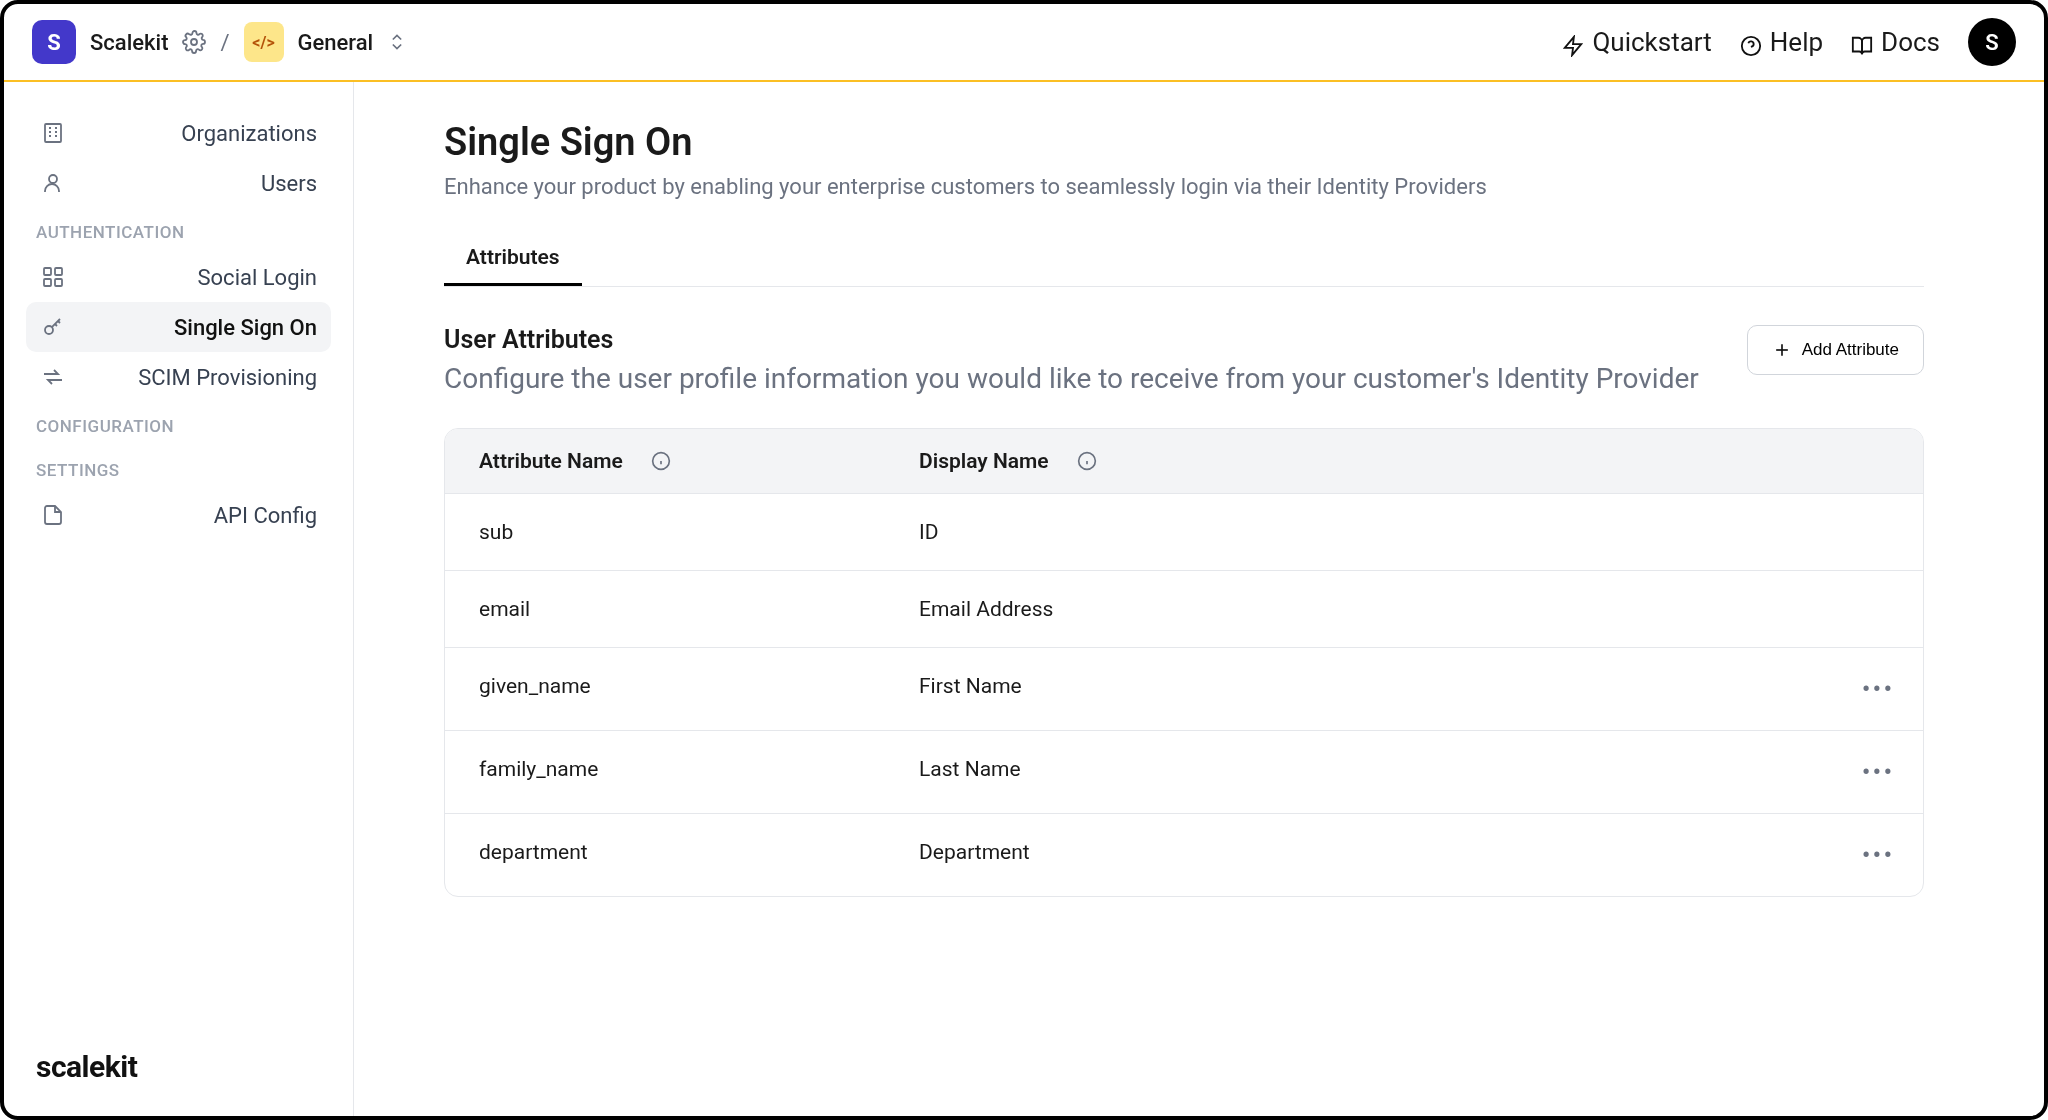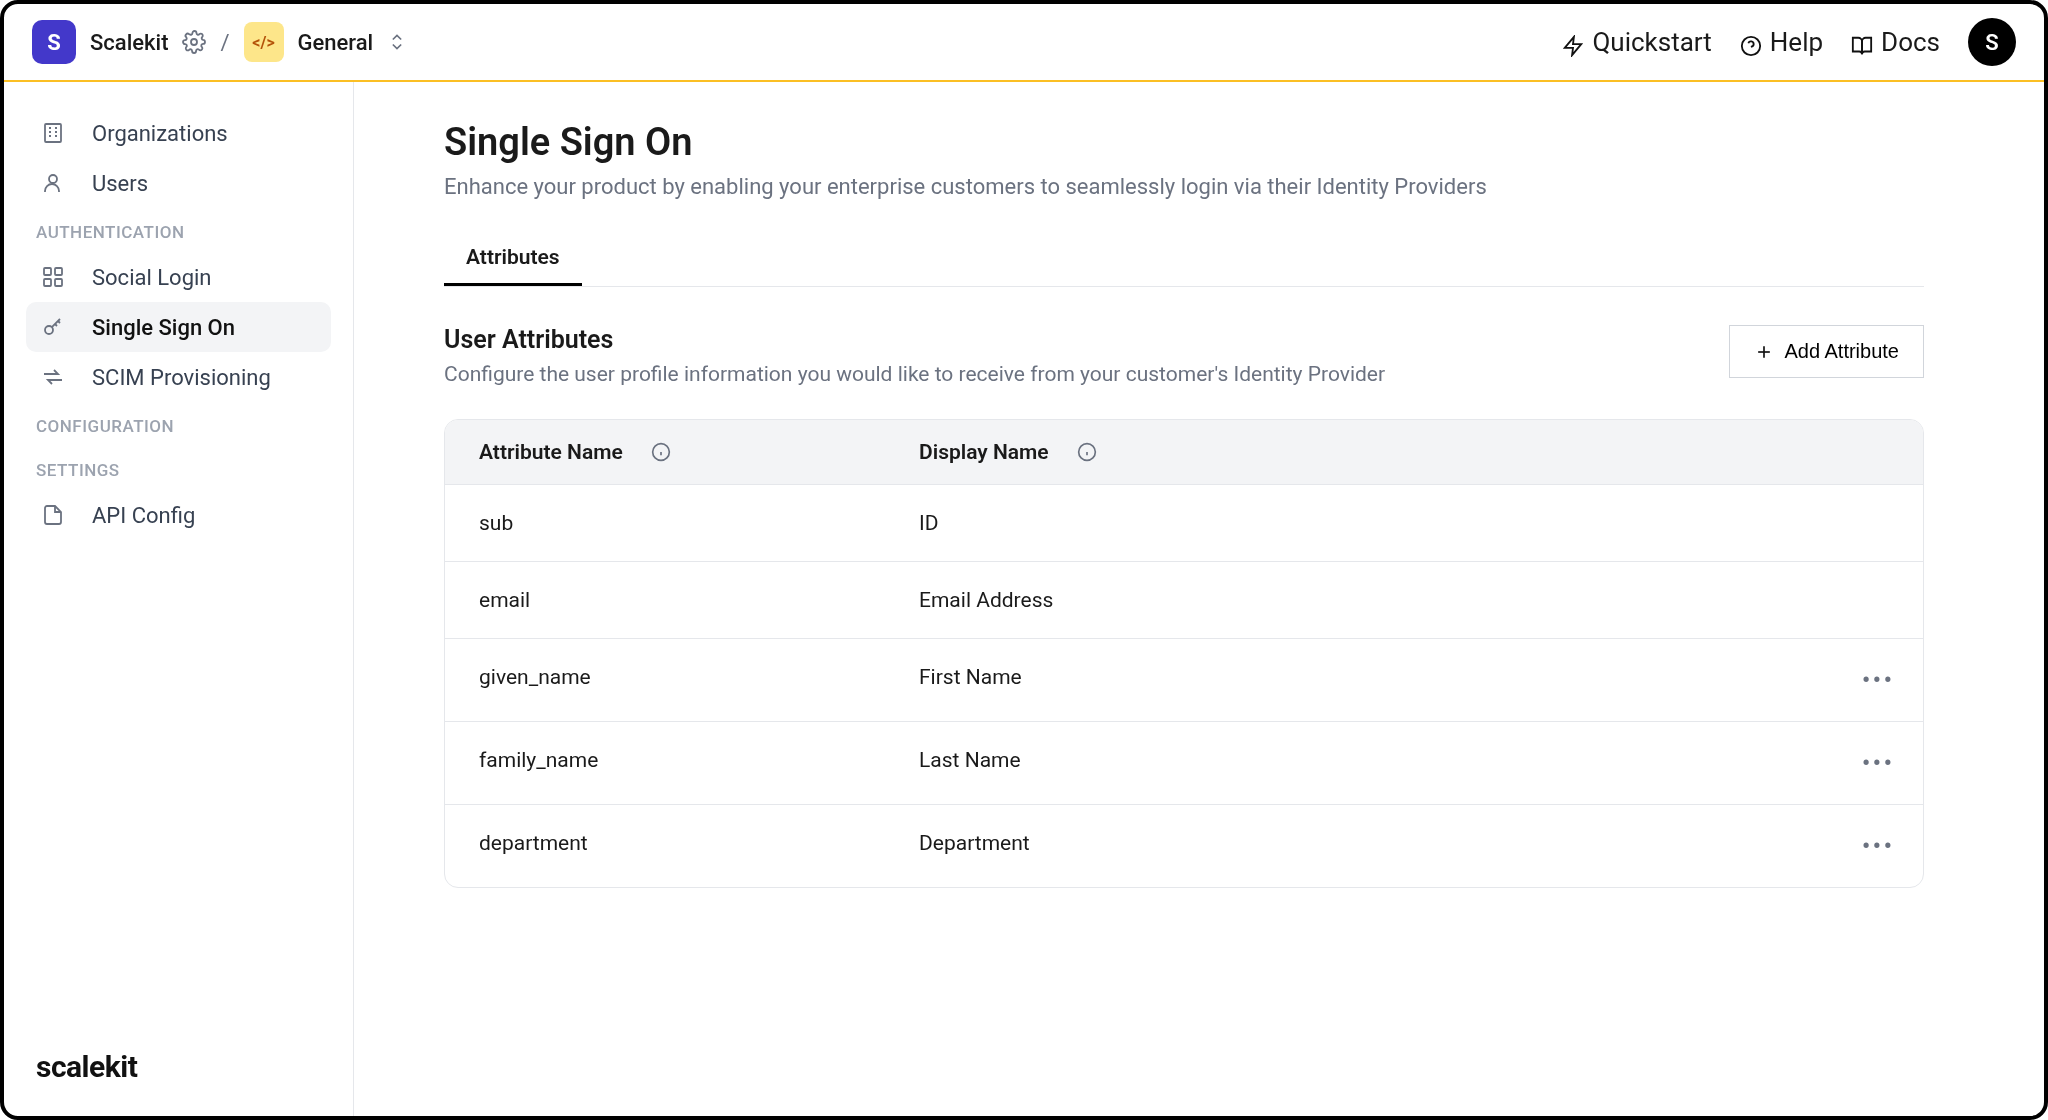--- a/index.html
+++ b/index.html
@@ -16,37 +16,37 @@
   .code-badge { width:40px; height:40px; background:#fde68a; border-radius:8px; display:flex; align-items:center; justify-content:center; color:#b45309; font-weight:700; }
   .env-name { font-size:22px; font-weight:500; }
   .top-right { display:flex; align-items:center; gap:28px; }
   .top-link { display:flex; align-items:flex-end; gap:8px; font-size:26px; cursor:pointer; }
   .avatar { width:48px; height:48px; background:#000; border-radius:50%; color:#fff; font-weight:600; font-size:22px; }
 
   
   .body { display:flex; flex:1; min-height:0; }
   .sidebar { width: 350px; border-right:1px solid #e5e7eb; padding: 26px 22px 22px 22px; display:flex; flex-direction:column; }
   .nav-group-label { font-size:17px; letter-spacing:0.5px; color:#9ca3af; font-weight:500; padding: 14px 10px 10px 10px; }
-  .nav-item { display:flex; align-items:center; gap:26px; padding:12px 14px; border-radius:10px; font-size:22px; cursor:pointer; color:#374151;}
+  .nav-item { display:flex; align-items:center; gap:14px; padding:12px 14px; border-radius:10px; font-size:22px; cursor:pointer; color:#374151;justify-content:space-between;}
   .nav-item.active { background:#f3f4f6; color:#111; font-weight:500; }
   .nav-icon { width:26px; height:26px; display:flex; align-items:center; justify-content:center; color:#6b7280; flex-shrink:0;}
   .sidebar-footer { margin-top:auto; font-size:30px; font-weight:700; letter-spacing:-0.5px; color:#111; padding:0 10px 10px 10px;}
 
   
   .main { flex:1; padding: 38px 120px 0 90px; }
   .page-title { font-size:38px; font-weight:600; margin-bottom:10px;}
   .page-subtitle { font-size:22px; color:#6b7280; margin-bottom:32px; }
   .tabs { border-bottom:1px solid #e5e7eb; display:flex; }
   .tab { padding:14px 22px; font-size:21px; font-weight:600; border-bottom:3px solid transparent; cursor:pointer;}
   .tab.active { border-bottom-color:#000; }
 
   .section-head { display:flex; justify-content:space-between; align-items:flex-start; margin-top:38px; margin-bottom:33px;}
   .section-title { font-size:25px; font-weight:600; margin-bottom:8px;}
-  .section-desc { font-size:21px; color:#6b7280; }
-  .btn { display:flex; align-items:center; gap:10px; border:1px solid #d1d5db; background:#fff; padding:14px 24px; border-radius:0; font-size:20px; font-weight:500; cursor:pointer;}
+  .section-desc { font-size:28px; color:#6b7280; }
+  .btn { display:flex; align-items:center; gap:10px; border:1px solid #d1d5db; background:#fff; padding:14px 24px; border-radius:10px; font-size:17px; font-weight:500; cursor:pointer;}
 
   
   .table { border:1px solid #e5e7eb; border-radius:14px; overflow:hidden; }
   .thead { display:flex; background:#f3f4f6; border-bottom:1px solid #e5e7eb; }
   .th { padding:20px 34px; font-size:21px; font-weight:600; display:flex; align-items:center; gap:28px;}
   .col-attr { width:440px; }
   .col-disp { flex:1; }
   .col-act { width:90px; }
   .trow { display:flex; border-bottom:1px solid #e5e7eb; }
   .trow:last-child { border-bottom:none; }

